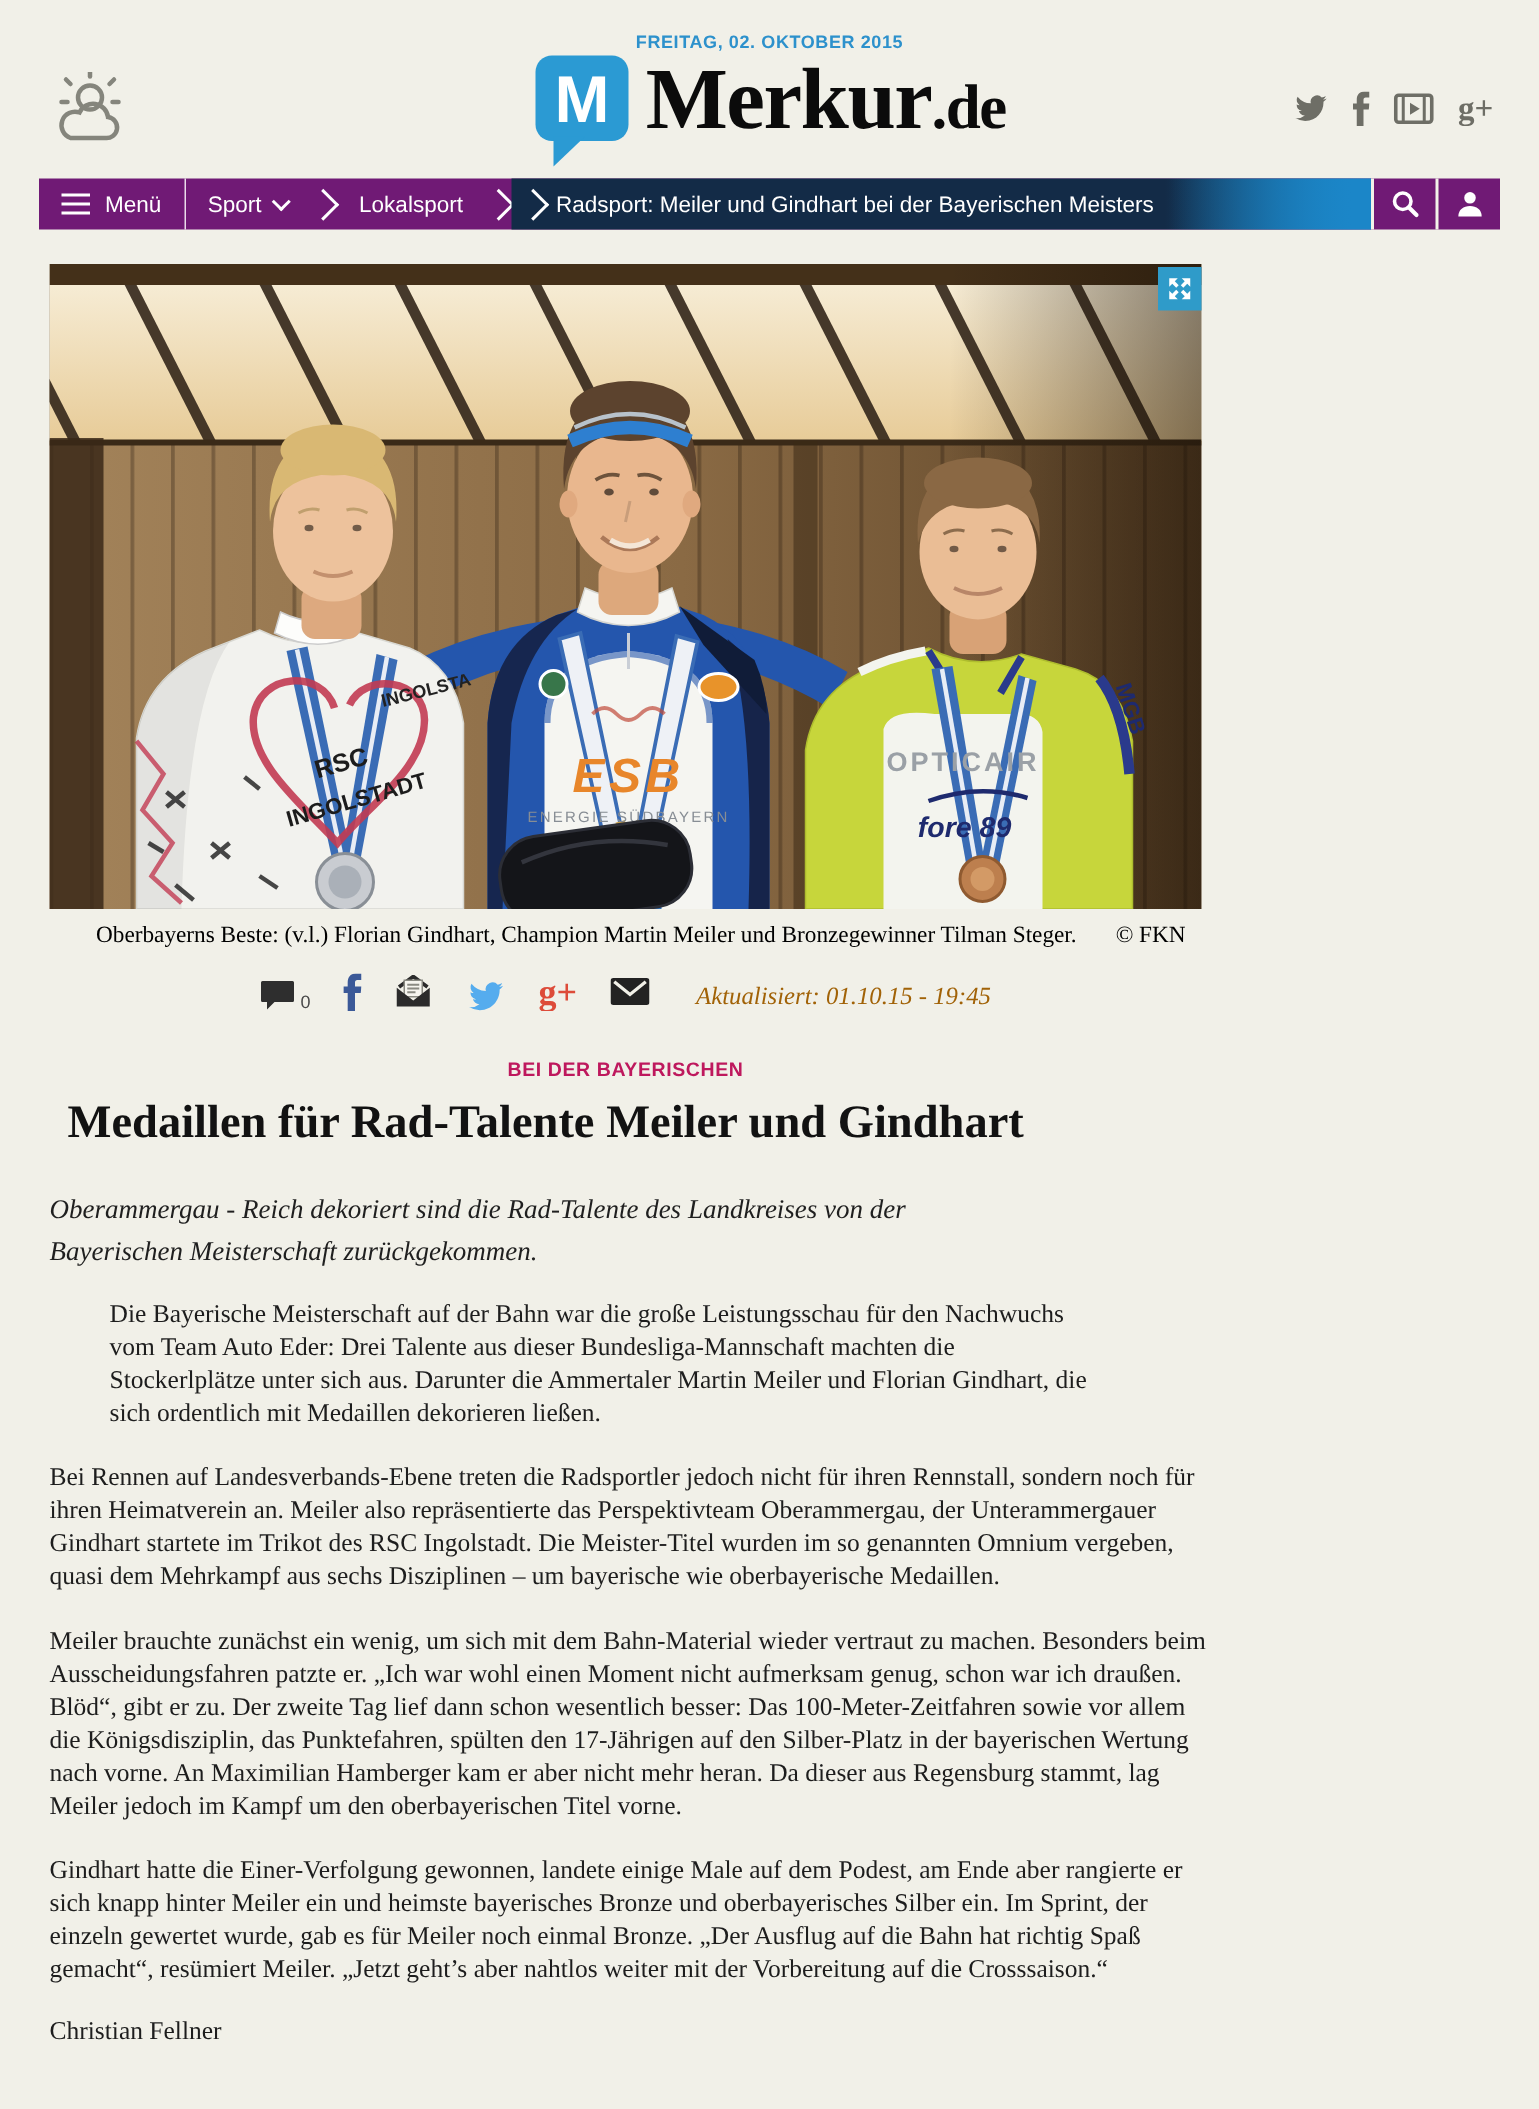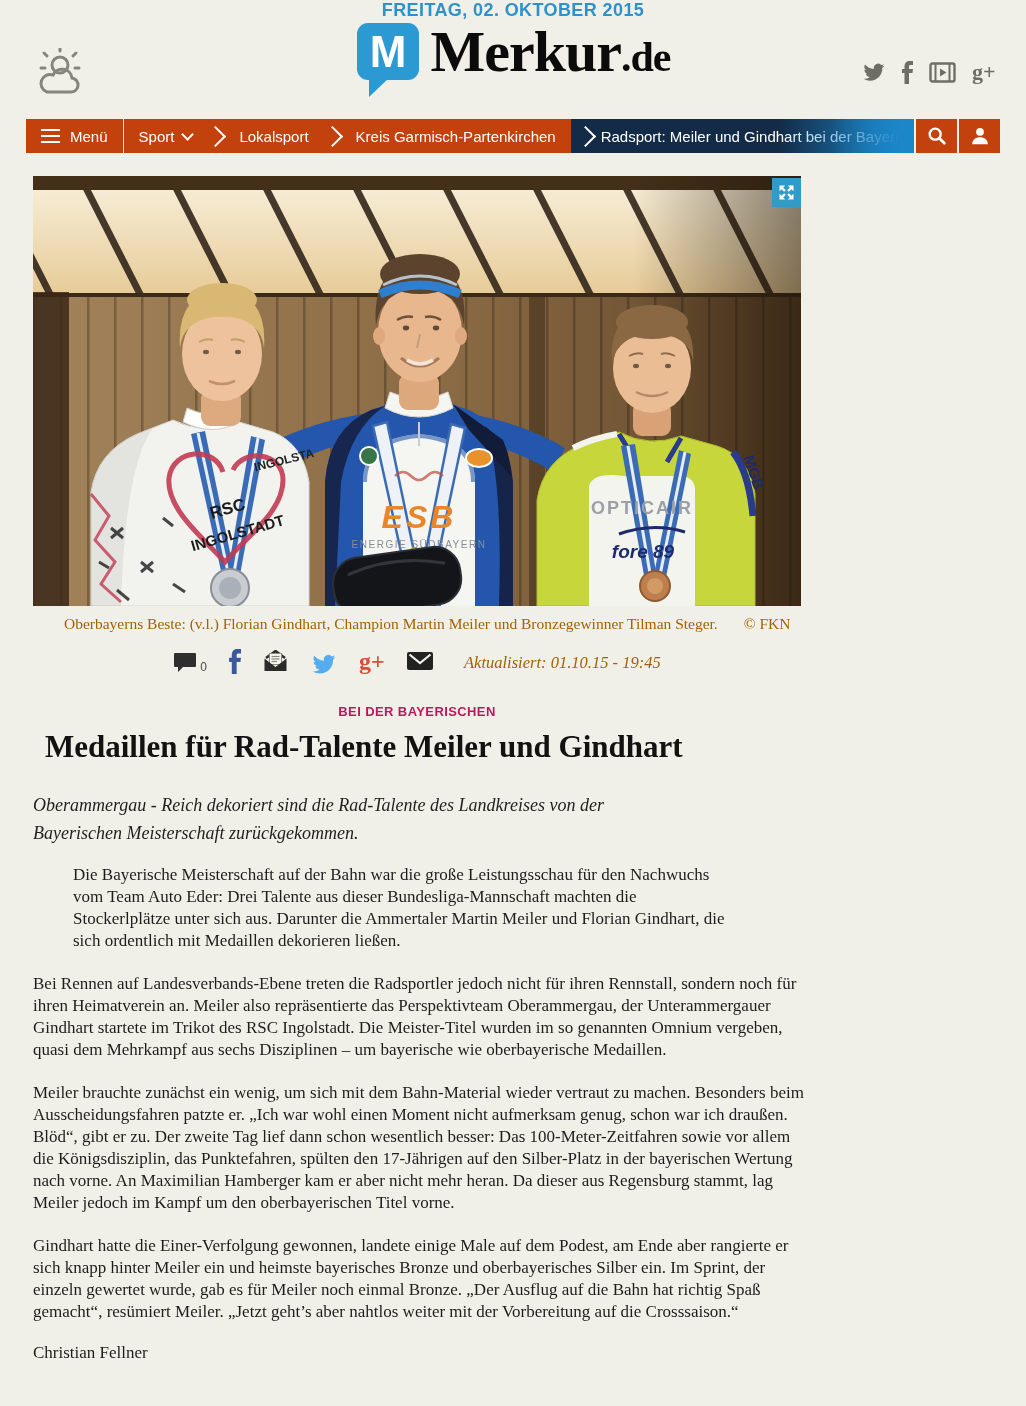--- a/index.html
+++ b/index.html
@@ -1,47 +1,47 @@
 <!DOCTYPE html>
 <html><head>
 <meta charset="utf-8">
 <style>
   html,body{margin:0;padding:0;}
   body{width:1026px;height:1406px;background:#f1f0e8;font-family:"Liberation Sans",sans-serif;position:relative;overflow:hidden;}
 
   
   header{position:relative;height:119px;}
-  .h-date{text-align:center;color:#2d91cc;font-size:18px;font-weight:bold;letter-spacing:.4px;}
+  .h-date{text-align:center;padding-top:21px;color:#2d91cc;font-size:12px;font-weight:bold;letter-spacing:.4px;}
   .logo-row{display:flex;justify-content:center;align-items:flex-start;margin-top:1px;}
   .bubble{margin-right:9px;}
   .logo-text{font-family:"Liberation Serif",serif;font-weight:bold;color:#0b0b0b;font-size:58px;line-height:60px;letter-spacing:-1px;}
   .logo-tld{font-size:42px;}
   .weather{position:absolute;left:30px;top:48px;}
   .h-social{position:absolute;right:28px;top:60px;display:flex;gap:16px;align-items:center;}
 
   
-  nav{margin:0 26px;height:34px;background:#c2410c;display:flex;align-items:stretch;color:#fff;font-size:15px;justify-content:center;}
+  nav{margin:0 26px;height:34px;background:#701a75;display:flex;align-items:stretch;color:#fff;font-size:15px;justify-content:center;}
   .n-menu{display:flex;align-items:center;gap:10px;padding:0 15px;cursor:pointer;}
   .burger{width:19px;display:flex;flex-direction:column;gap:3.5px;}
   .burger i{height:2.5px;background:#fff;display:block;}
   .vdiv{width:1px;background:rgba(255,255,255,.85);}
   .n-item{display:flex;align-items:center;padding:0 15px;cursor:pointer;white-space:nowrap;}
   .chev-down{width:7px;height:7px;border-right:2px solid #fff;border-bottom:2px solid #fff;transform:rotate(45deg);margin-left:9px;margin-top:-4px;}
   .sep{width:13px;height:13px;border-top:2.5px solid #fff;border-right:2.5px solid #fff;transform:rotate(45deg);align-self:center;margin:0 1px;flex:none;}
   .crumb{flex:1;position:relative;display:flex;align-items:center;background:linear-gradient(90deg,#132b47 0%,#132b47 76%,#1b86c8 100%);padding:0 14px 0 30px;overflow:hidden;white-space:nowrap;min-width:0;}
   .crumb::before{content:"";position:absolute;left:7px;top:10px;width:13px;height:13px;border-top:2.5px solid #fff;border-right:2.5px solid #fff;transform:rotate(45deg);}
   .crumb::after{content:"";position:absolute;right:0;top:0;bottom:0;width:135px;background:linear-gradient(90deg,rgba(27,134,200,0),#1b86c8 90%);}
   .nav-btn{width:41px;display:flex;align-items:center;justify-content:center;border-left:2px solid #f3f2ea;cursor:pointer;flex:none;}
 
   
   main{margin-left:33px;width:780px;}
   .photo{position:relative;width:768px;height:430px;margin-top:23px;}
   .photo svg.scene{display:block;width:768px;height:430px;}
   .expand{position:absolute;top:2px;right:0;width:29px;height:29px;background:#2f9bc9;border:none;display:flex;align-items:center;justify-content:center;padding:0;cursor:pointer;}
-  .cap-row{margin-top:9px;padding-left:31px;font-family:"Liberation Serif",serif;font-size:15.5px;color:#a16207;display:flex;}
+  .cap-row{margin-top:9px;padding-left:31px;font-family:"Liberation Serif",serif;font-size:15.5px;color:#000000;display:flex;}
   .credit{margin-left:26px;white-space:nowrap;}
   .share-row{width:768px;margin-top:15px;display:flex;align-items:center;justify-content:center;gap:21px;}
   .cgrp{display:flex;align-items:flex-end;gap:3px;}
   .cnt{font-size:12px;color:#4a4a4a;}
   .updated{font-family:"Liberation Serif",serif;font-style:italic;font-size:16.5px;color:#a16207;margin-left:10px;}
   .kicker{width:768px;text-align:center;margin-top:26px;color:#be185d;font-weight:bold;font-size:13px;letter-spacing:.4px;}
   h1{margin:10px 0 0;padding-left:12px;font-family:"Liberation Serif",serif;font-size:31px;color:#121212;font-weight:bold;}
   .lead{margin:26px 0 4px;max-width:655px;font-family:"Liberation Serif",serif;font-style:italic;font-size:18px;line-height:28px;color:#1f1f1f;}
   .bodyp{font-family:"Liberation Serif",serif;font-size:17px;line-height:22px;color:#1d1d1d;margin:0;}
   .p1{margin-top:17px;max-width:655px;margin-left:40px;}
@@ -111,21 +111,20 @@
     <span>Menü</span>
   </div>
   <div class="vdiv"></div>
   <div class="n-item">
     <span>Sport</span>
       <span class="chev-down"></span>
   </div>
   <span class="sep"></span>
   <div class="n-item">Lokalsport</div>
   <span class="sep"></span>
-  <div class="n-item">Kreis Garmisch-Partenkirchen</div>
   <div class="crumb">
     <span>Radsport: Meiler und Gindhart bei der Bayerischen Meisters</span>
   </div>
   <div class="nav-btn">
     <svg width="22" height="22" viewBox="0 0 24 24">
         <circle cx="10" cy="10" r="6" fill="none" stroke="#fff" stroke-width="2.6"></circle>
         <line x1="14.5" y1="14.5" x2="20" y2="20" stroke="#fff" stroke-width="3" stroke-linecap="round"></line>
       </svg>
   </div>
   <div class="nav-btn">

